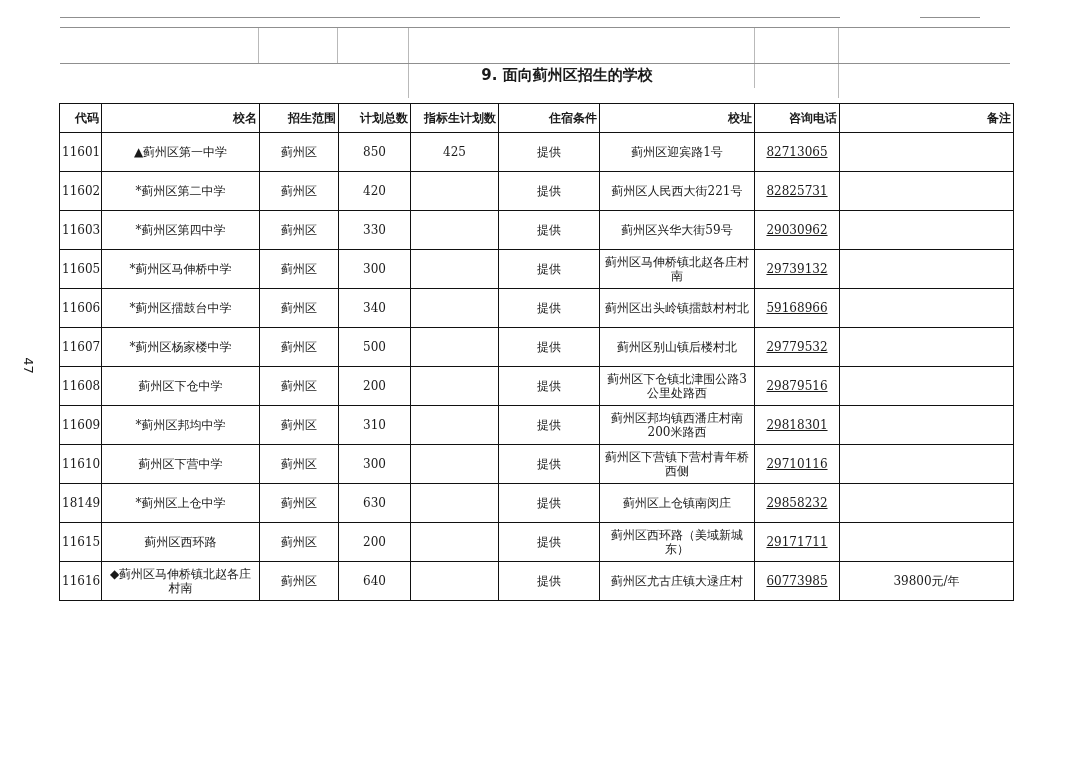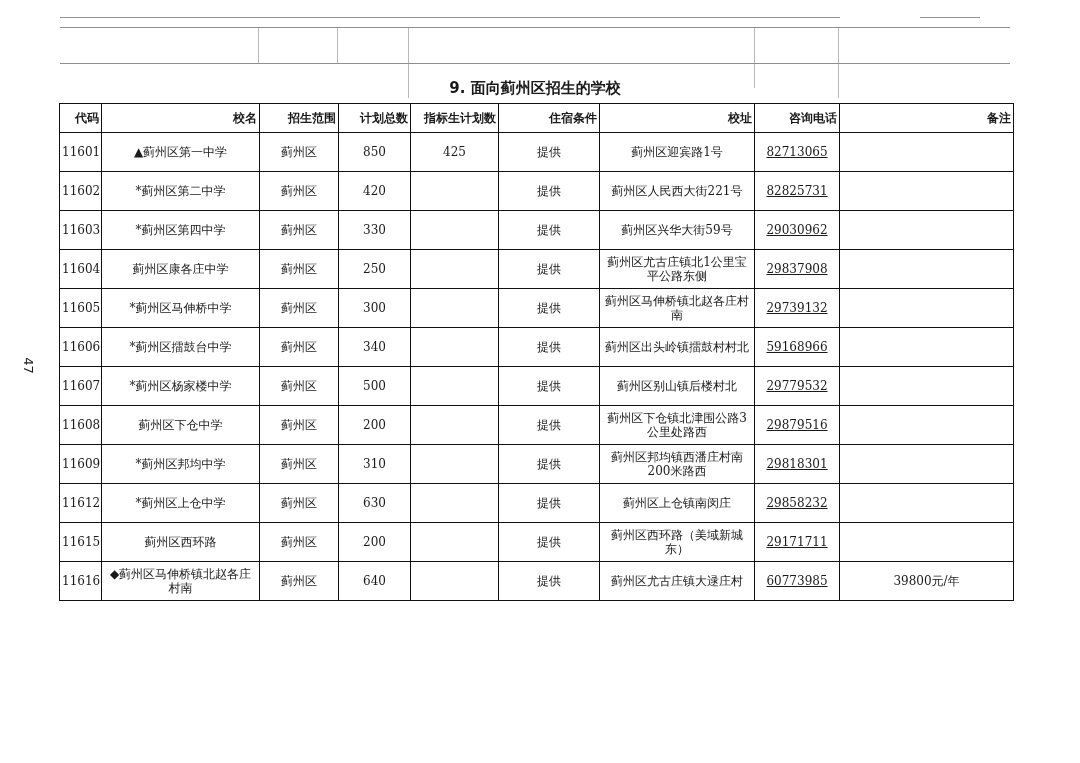--- a/index.html
+++ b/index.html
@@ -9,23 +9,24 @@
       color: #1a1a1a;
     }
     .scan-line { position: absolute; height: 1px; background: #6a6a6a; opacity: .75; }
     .scan-vline { position: absolute; width: 1px; background: #8a8a8a; opacity: .6; }
     .page-number {
       position: absolute; left: 20px; top: 358px;
       font-size: 13px; transform: rotate(90deg); transform-origin: center;
       font-family: "DejaVu Sans", sans-serif;
     }
     .title {
-      position: absolute; left: 410px; top: 79px; width: 250px;
+      position: absolute; left: 410px; top: 66px; width: 250px;
       text-align: center; font-size: 15px; font-weight: bold;
       font-family: "DejaVu Sans", sans-serif;
+      padding-left: 32px;
     }
     table.main {
       position: absolute; left: 59px; top: 103px;
       border-collapse: collapse; table-layout: fixed;
       width: 954px;
       font-size: 12px;
     }
     table.main th, table.main td {
       border: 1.6px solid #111;
       padding: 0 2px;
@@ -111,31 +112,20 @@
       <td class="name">*蓟州区第四中学</td>
       <td>蓟州区</td>
       <td>330</td>
       <td></td>
       <td>提供</td>
       <td class="addr">蓟州区兴华大街59号</td>
       <td class="phone">29030962</td>
       <td class="note"></td>
     </tr>
     <tr>
-      <td class="code">11604</td>
-      <td class="name">蓟州区康各庄中学</td>
-      <td>蓟州区</td>
-      <td>250</td>
-      <td></td>
-      <td>提供</td>
-      <td class="addr">蓟州区尤古庄镇北1公里宝平公路东侧</td>
-      <td class="phone">29837908</td>
-      <td class="note"></td>
-    </tr>
-    <tr>
       <td class="code">11605</td>
       <td class="name">*蓟州区马伸桥中学</td>
       <td>蓟州区</td>
       <td>300</td>
       <td></td>
       <td>提供</td>
       <td class="addr">蓟州区马伸桥镇北赵各庄村南</td>
       <td class="phone">29739132</td>
       <td class="note"></td>
     </tr>
@@ -177,21 +167,32 @@
       <td class="name">*蓟州区邦均中学</td>
       <td>蓟州区</td>
       <td>310</td>
       <td></td>
       <td>提供</td>
       <td class="addr">蓟州区邦均镇西潘庄村南200米路西</td>
       <td class="phone">29818301</td>
       <td class="note"></td>
     </tr>
     <tr>
-      <td class="code">11612</td>
+      <td class="code">11610</td>
+      <td class="name">蓟州区下营中学</td>
+      <td>蓟州区</td>
+      <td>300</td>
+      <td></td>
+      <td>提供</td>
+      <td class="addr">蓟州区下营镇下营村青年桥西侧</td>
+      <td class="phone">29710116</td>
+      <td class="note"></td>
+    </tr>
+    <tr>
+      <td class="code">18149</td>
       <td class="name">*蓟州区上仓中学</td>
       <td>蓟州区</td>
       <td>630</td>
       <td></td>
       <td>提供</td>
       <td class="addr">蓟州区上仓镇南闵庄</td>
       <td class="phone">29858232</td>
       <td class="note"></td>
     </tr>
     <tr>

